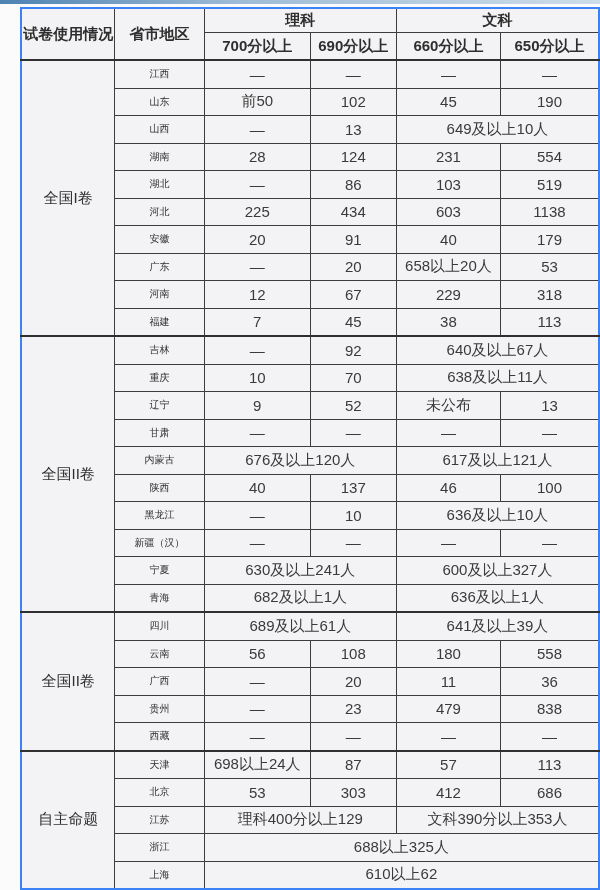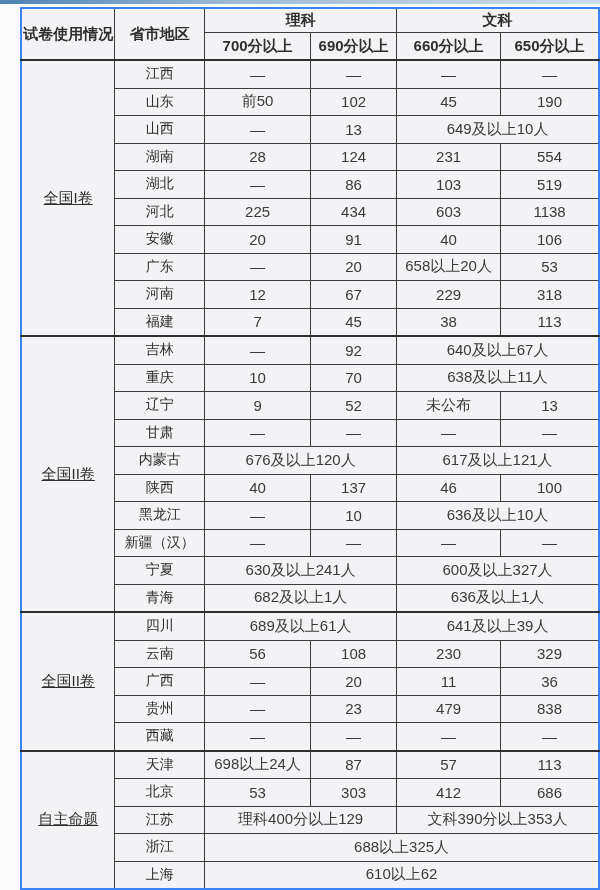--- a/index.html
+++ b/index.html
@@ -41,22 +41,22 @@
     padding: 0;
     overflow: hidden;
     white-space: nowrap;
   }
   .score-table thead th { font-weight: bold; }
   .score-table thead tr.h1 th { height: 23px; }
   .score-table thead tr.h2 th { height: 26px; }
   .score-table thead { border-bottom: 2px solid #2f2f2f; }
   .score-table tbody td { height: 26.5px; font-weight: normal; }
   .score-table tbody tr.group-start td { border-top-width: 2px; border-top-color: #2f2f2f; }
-  .score-table td.group-cell { font-size: 15px; text-decoration: underline; }
-  .score-table td.region-cell { font-size: 14px; text-align: center; }
+  .score-table td.group-cell { font-size: 15px; }
+  .score-table td.region-cell { font-size: 10px; text-align: center; }
   .score-table td.value-cell { color: #3a3a3a; }
 </style>
 </head>
 <body>
 
 <div class="page">
   <div class="top-strip"></div>
 
   <table class="score-table">
     <colgroup>
@@ -122,21 +122,21 @@
           <td class="value-cell">225</td>
           <td class="value-cell">434</td>
           <td class="value-cell">603</td>
           <td class="value-cell">1138</td>
         </tr>
         <tr>
           <td class="region-cell">安徽</td>
           <td class="value-cell">20</td>
           <td class="value-cell">91</td>
           <td class="value-cell">40</td>
-          <td class="value-cell">106</td>
+          <td class="value-cell">179</td>
         </tr>
         <tr>
           <td class="region-cell">广东</td>
           <td class="value-cell">—</td>
           <td class="value-cell">20</td>
           <td class="value-cell">658以上20人</td>
           <td class="value-cell">53</td>
         </tr>
         <tr>
           <td class="region-cell">河南</td>
@@ -217,22 +217,22 @@
         <tr class="group-start">
           <td rowspan="5" class="group-cell">全国II卷</td>
           <td class="region-cell">四川</td>
           <td colspan="2" class="value-cell">689及以上61人</td>
           <td colspan="2" class="value-cell">641及以上39人</td>
         </tr>
         <tr>
           <td class="region-cell">云南</td>
           <td class="value-cell">56</td>
           <td class="value-cell">108</td>
-          <td class="value-cell">230</td>
-          <td class="value-cell">329</td>
+          <td class="value-cell">180</td>
+          <td class="value-cell">558</td>
         </tr>
         <tr>
           <td class="region-cell">广西</td>
           <td class="value-cell">—</td>
           <td class="value-cell">20</td>
           <td class="value-cell">11</td>
           <td class="value-cell">36</td>
         </tr>
         <tr>
           <td class="region-cell">贵州</td>

